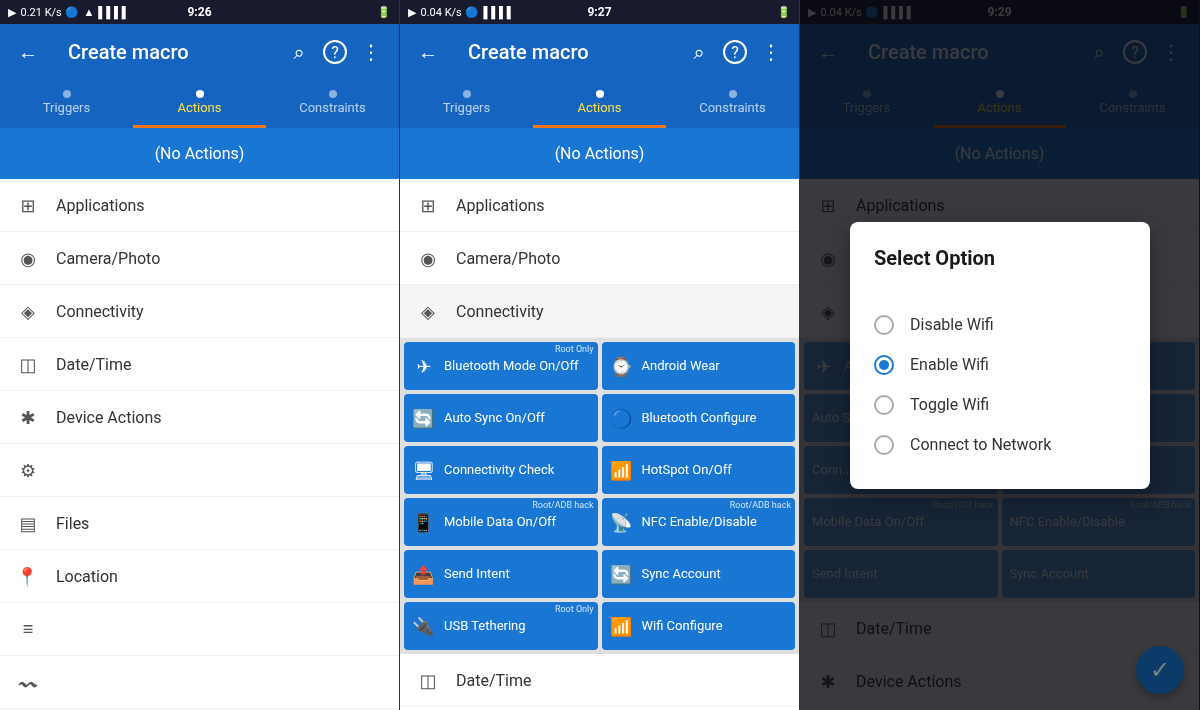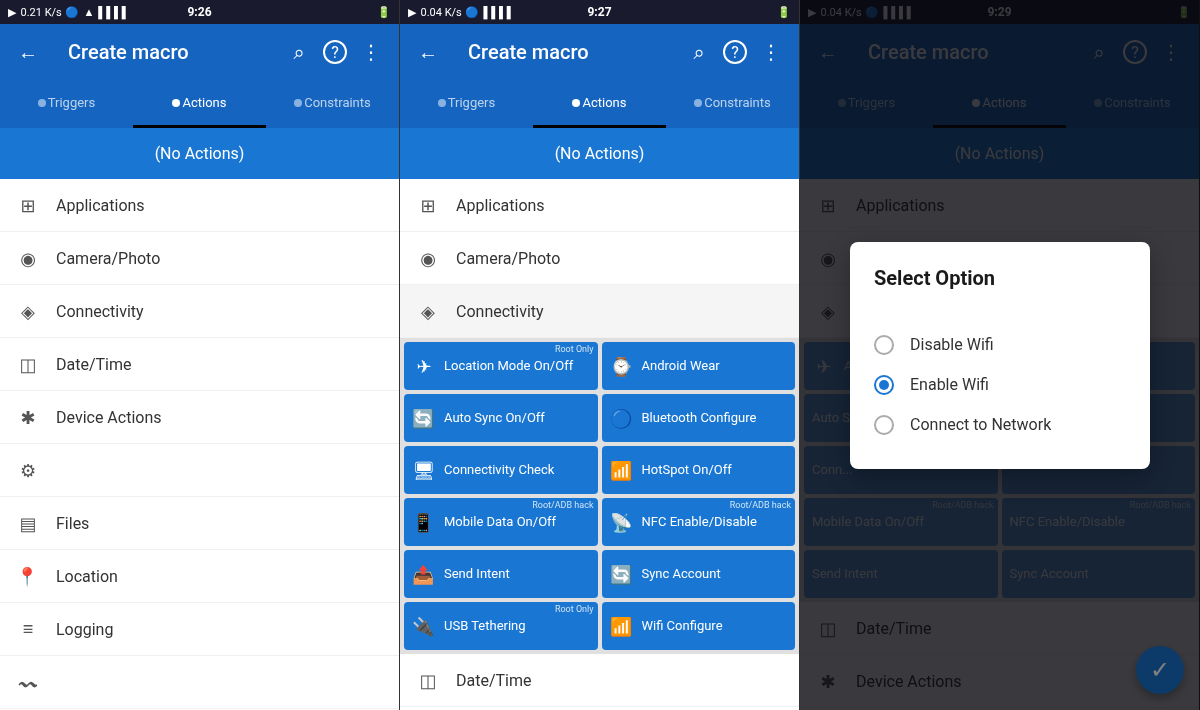--- a/index.html
+++ b/index.html
@@ -76,33 +76,33 @@
       background: #1565c0;
       display: flex;
       align-items: flex-end;
       flex-shrink: 0;
     }
 
     .tab {
       flex: 1;
       height: 48px;
       display: flex;
-      flex-direction: row;
+      flex-direction: column;
       align-items: center;
       justify-content: center;
       color: rgba(255,255,255,0.7);
       font-size: 13px;
       cursor: pointer;
       border-bottom: 3px solid transparent;
       gap: 2px;
     }
 
     .tab.active {
-      color: #ffffff;
-      border-bottom: 3px solid #000000;
+      color: #fde047;
+      border-bottom: 3px solid #f97316;
     }
 
     .tab-dot {
       width: 8px;
       height: 8px;
       border-radius: 50%;
       background: rgba(255,255,255,0.5);
     }
 
     .tab.active .tab-dot {
@@ -393,21 +393,20 @@
       <div class="menu-item">
         <div class="menu-item-icon">▤</div>
         <span class="menu-item-text">Files</span>
       </div>
       <div class="menu-item">
         <div class="menu-item-icon">📍</div>
         <span class="menu-item-text">Location</span>
       </div>
       <div class="menu-item">
         <div class="menu-item-icon">≡</div>
-        <span class="menu-item-text">Logging</span>
       </div>
       <div class="menu-item">
         <div class="menu-item-icon">〰</div>
       </div>
       <div class="menu-item">
         
         
         
       </div>
     </div>
@@ -466,21 +465,21 @@
       </div>
       <div class="menu-item connectivity-expanded">
         <div class="menu-item-icon">◈</div>
         <span class="menu-item-text">Connectivity</span>
       </div>
 
       <div class="action-grid">
         <div class="action-btn">
           <span class="root-badge">Root Only</span>
           <span class="action-btn-icon">✈</span>
-          <span class="action-btn-label">Location Mode On/Off</span>
+          <span class="action-btn-label">Bluetooth Mode On/Off</span>
         </div>
         <div class="action-btn">
           <span class="action-btn-icon">⌚</span>
           <span class="action-btn-label">Android Wear</span>
         </div>
         <div class="action-btn">
           <span class="action-btn-icon">🔄</span>
           <span class="action-btn-label">Auto Sync On/Off</span>
         </div>
         <div class="action-btn">
@@ -646,20 +645,24 @@
         <span class="dialog-option-label">Disable Wifi</span>
       </div>
 
       <div class="dialog-option">
         <div class="radio-outer selected">
           <div class="radio-inner"></div>
         </div>
         <span class="dialog-option-label">Enable Wifi</span>
       </div>
 
+      <div class="dialog-option">
+        <div class="radio-outer"></div>
+        <span class="dialog-option-label">Toggle Wifi</span>
+      </div>
 
       <div class="dialog-option">
         <div class="radio-outer"></div>
         <span class="dialog-option-label">Connect to Network</span>
       </div>
 
     </div>
   </div>
 
   <div class="fab">✓</div>

